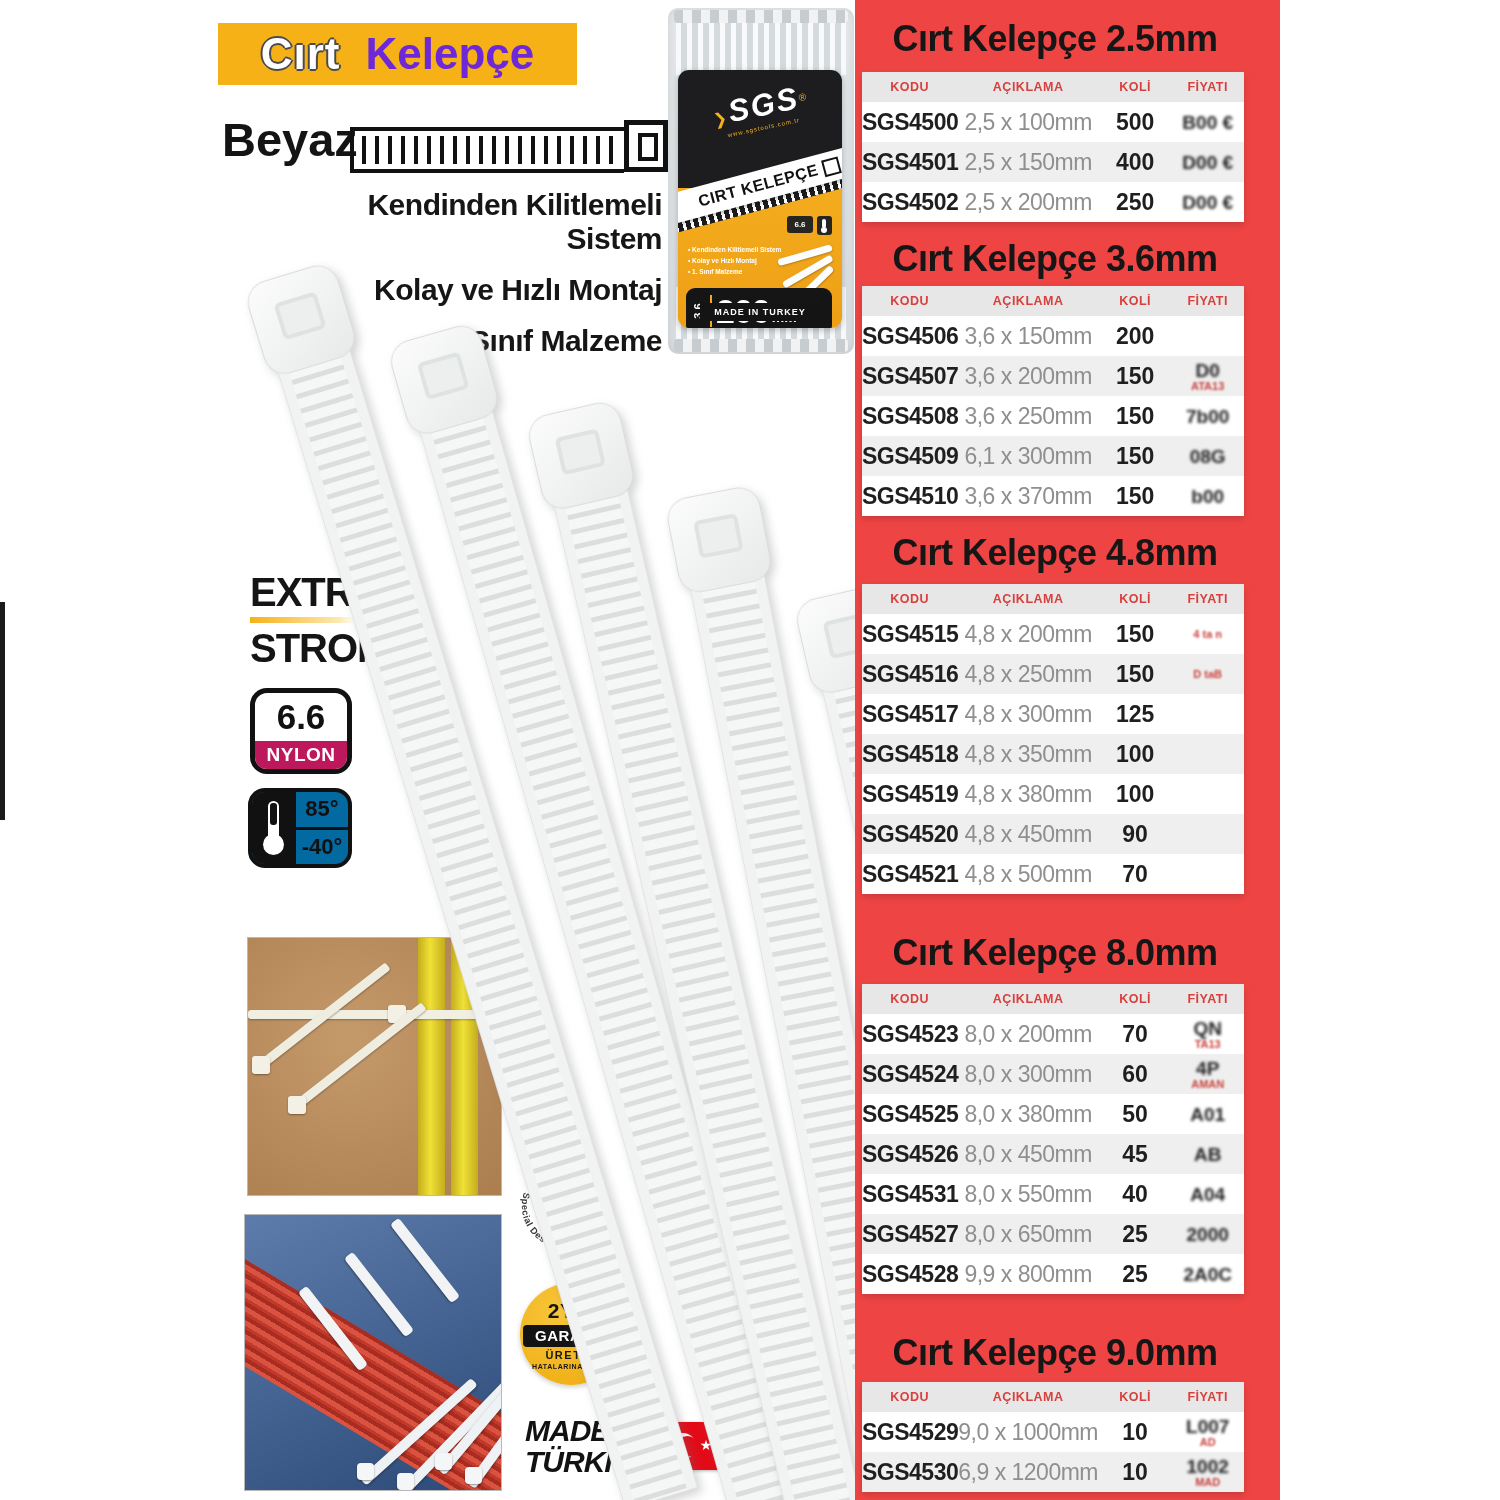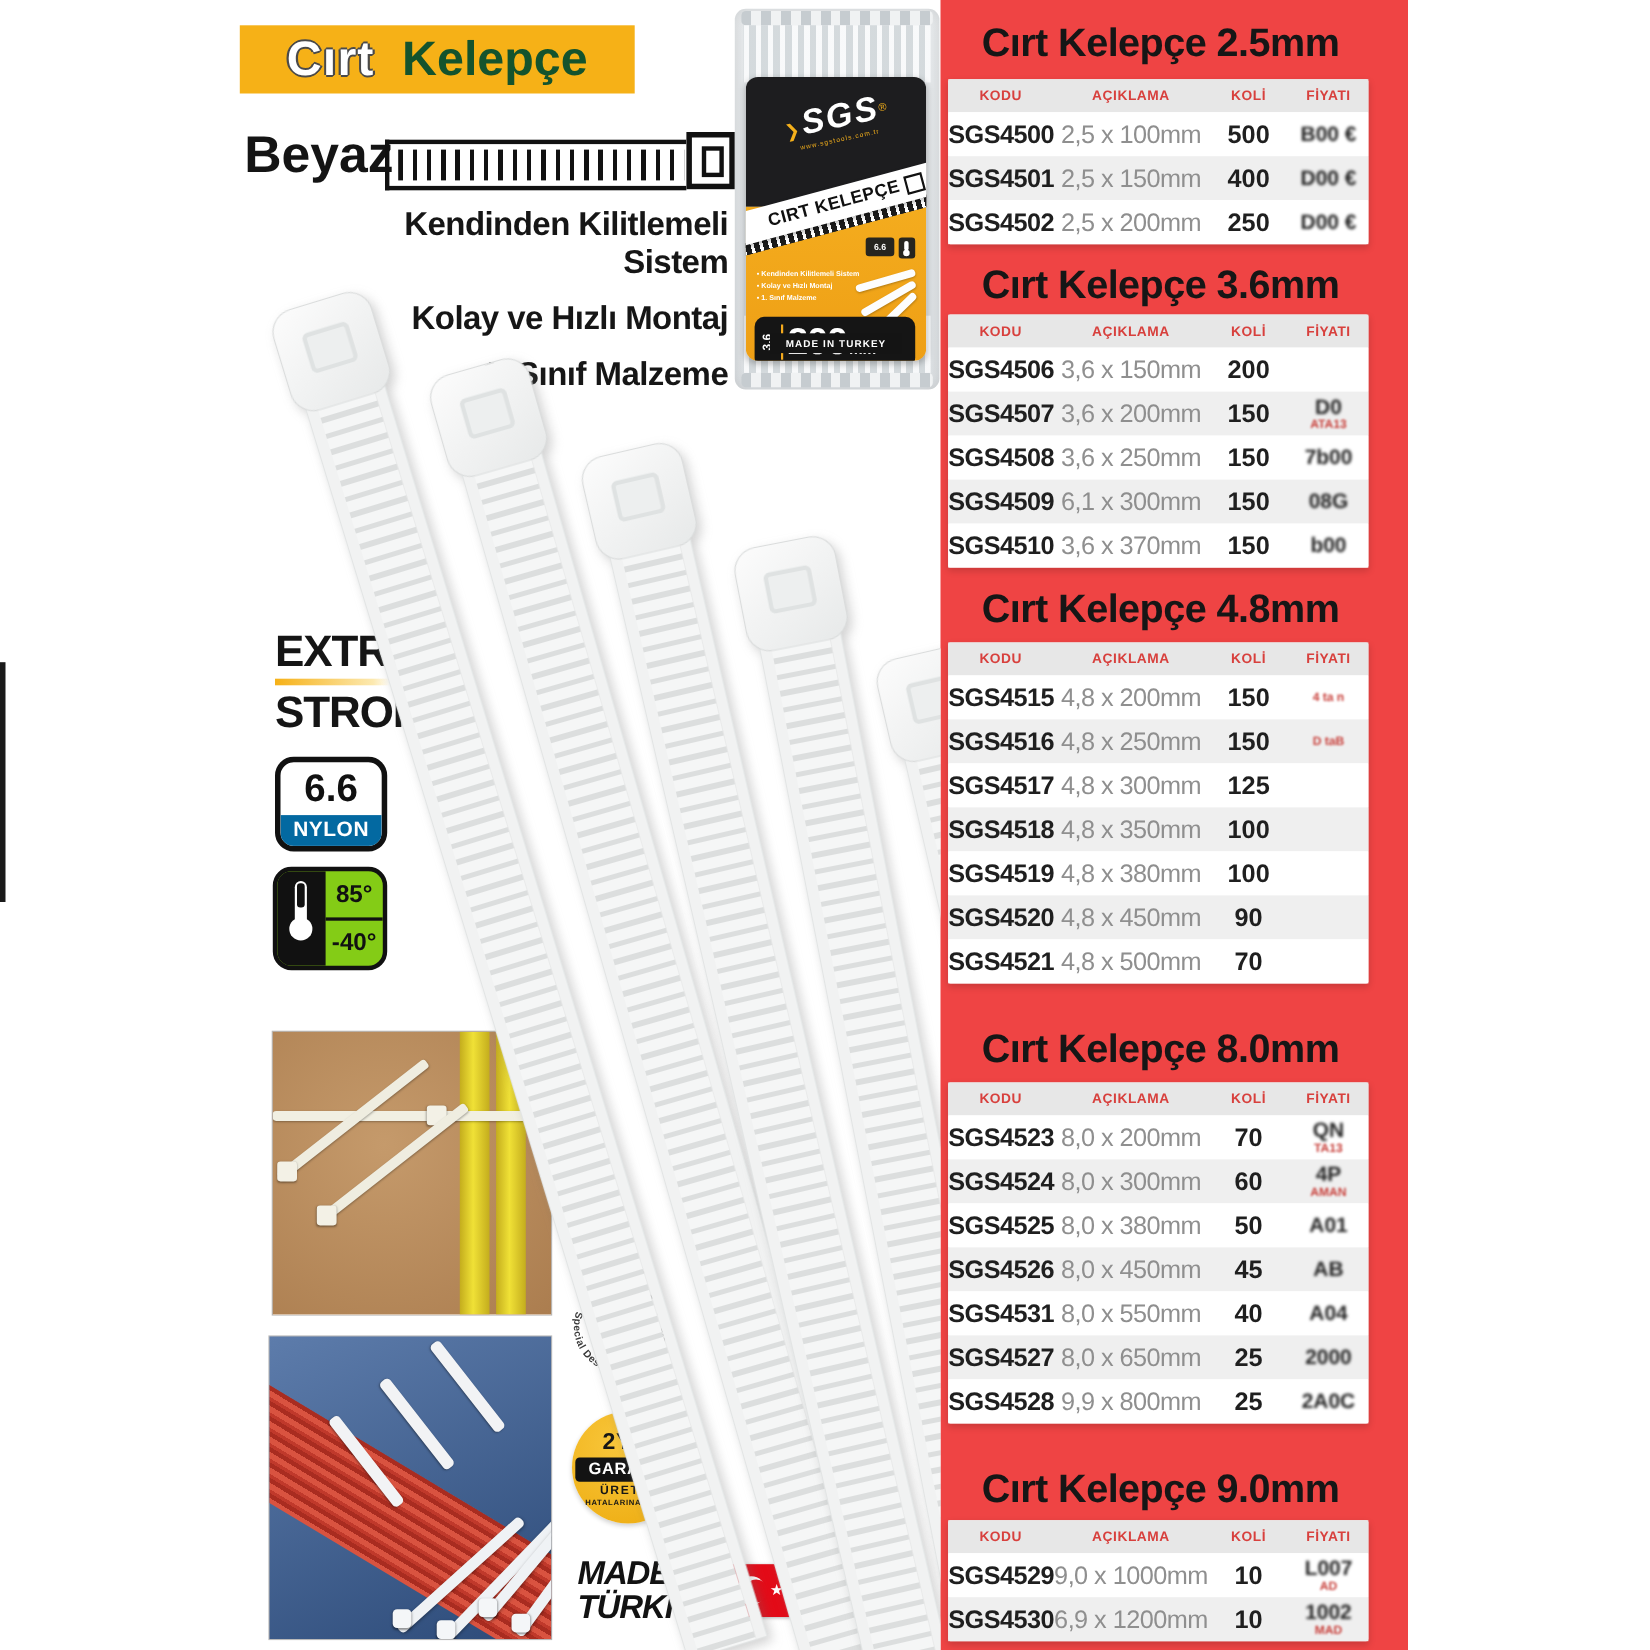--- a/index.html
+++ b/index.html
@@ -8,21 +8,21 @@
 
   
   #left-col{position:absolute;left:0;top:0;width:855px;height:1500px;overflow:hidden;background:#fff;}
 
   #page-edge{position:absolute;left:0;top:602px;width:5px;height:218px;background:#1a1a1a;}
 
   #banner{position:absolute;left:218px;top:23px;width:359px;height:62px;background:#f6b117;
           display:flex;align-items:center;justify-content:center;gap:25px;}
   #banner .w1{font-size:44px;font-weight:900;color:#fff;letter-spacing:1px;
       text-shadow:-2px 0 #4a4a4a,2px 0 #4a4a4a,0 -2px #4a4a4a,0 2px #4a4a4a,1px 1px #4a4a4a,-1px -1px #4a4a4a;}
-  #banner .w2{font-size:44px;font-weight:900;color:#14532d;letter-spacing:0;}
+  #banner .w2{font-size:44px;font-weight:900;color:#6d28d9;letter-spacing:0;}
 
   #beyaz-row{position:absolute;left:222px;top:112px;width:450px;height:62px;}
   #beyaz-label{position:absolute;left:0;top:0;font-size:47px;font-weight:900;color:#141414;}
   #tie-illus{position:absolute;left:128px;top:8px;width:318px;height:52px;}
   #tie-illus .strap{position:absolute;left:0;top:7px;right:44px;height:38px;
       border-top:4px solid #111;border-bottom:4px solid #111;border-left:4px solid #111;}
   #tie-illus .strap:before{content:"";position:absolute;left:8px;right:2px;top:5px;bottom:5px;
       background:repeating-linear-gradient(90deg,#111 0 4px,transparent 4px 13px);}
   #tie-illus .head{position:absolute;right:0;top:0;width:44px;height:52px;border:5px solid #111;
       background:#fff;box-sizing:border-box;}
@@ -78,25 +78,25 @@
 
   
   #extra-strong{position:absolute;left:250px;top:570px;width:110px;}
   #extra-strong .x1{font-size:40px;font-weight:900;color:#151515;letter-spacing:-1px;}
   #extra-strong .bar{height:6px;width:105px;margin:2px 0 3px;background:linear-gradient(90deg,#f6b117,#fce9b0 85%,transparent);}
   #extra-strong .x2{font-size:40px;font-weight:900;color:#151515;letter-spacing:-1px;}
 
   #nylon-badge{position:absolute;left:250px;top:688px;width:102px;height:86px;border:5px solid #111;border-radius:17px;
        overflow:hidden;background:#fff;box-sizing:border-box;}
   #nylon-badge .v{height:48px;display:flex;align-items:center;justify-content:center;font-size:35px;font-weight:900;color:#111;}
-  #nylon-badge .n{height:28px;background:#0369a1;color:#fff;display:flex;align-items:center;justify-content:center;
+  #nylon-badge .n{height:28px;background:#be185d;color:#fff;display:flex;align-items:center;justify-content:center;
        font-size:19px;font-weight:900;letter-spacing:.5px;}
 
-  #temp-badge{position:absolute;left:248px;top:788px;width:104px;height:94px;border:4px solid #111;border-radius:17px;
-       overflow:hidden;display:flex;box-sizing:border-box;background:#84cc16;}
+  #temp-badge{position:absolute;left:248px;top:788px;width:104px;height:80px;border:4px solid #111;border-radius:17px;
+       overflow:hidden;display:flex;box-sizing:border-box;background:#0369a1;}
   #temp-badge .therm{width:44px;background:#111;position:relative;}
   #temp-badge .therm:before{content:"";position:absolute;left:16px;top:9px;width:11px;height:40px;background:#fff;border-radius:6px;}
   #temp-badge .therm:after{content:"";position:absolute;left:11px;top:42px;width:21px;height:21px;background:#fff;border-radius:50%;}
   #temp-badge .stem{position:absolute;left:18px;top:11px;width:7px;height:22px;background:#111;border-radius:3px;z-index:2;}
   #temp-badge .cells{flex:1;display:flex;flex-direction:column;}
   #temp-badge .cell{flex:1;display:flex;align-items:center;justify-content:center;font-size:22px;font-weight:800;color:#111;}
   #temp-badge .cell.top{border-bottom:3px solid #111;}
 
   
   .photo{position:absolute;overflow:hidden;box-shadow:0 0 0 1px #b9b9b9;}

